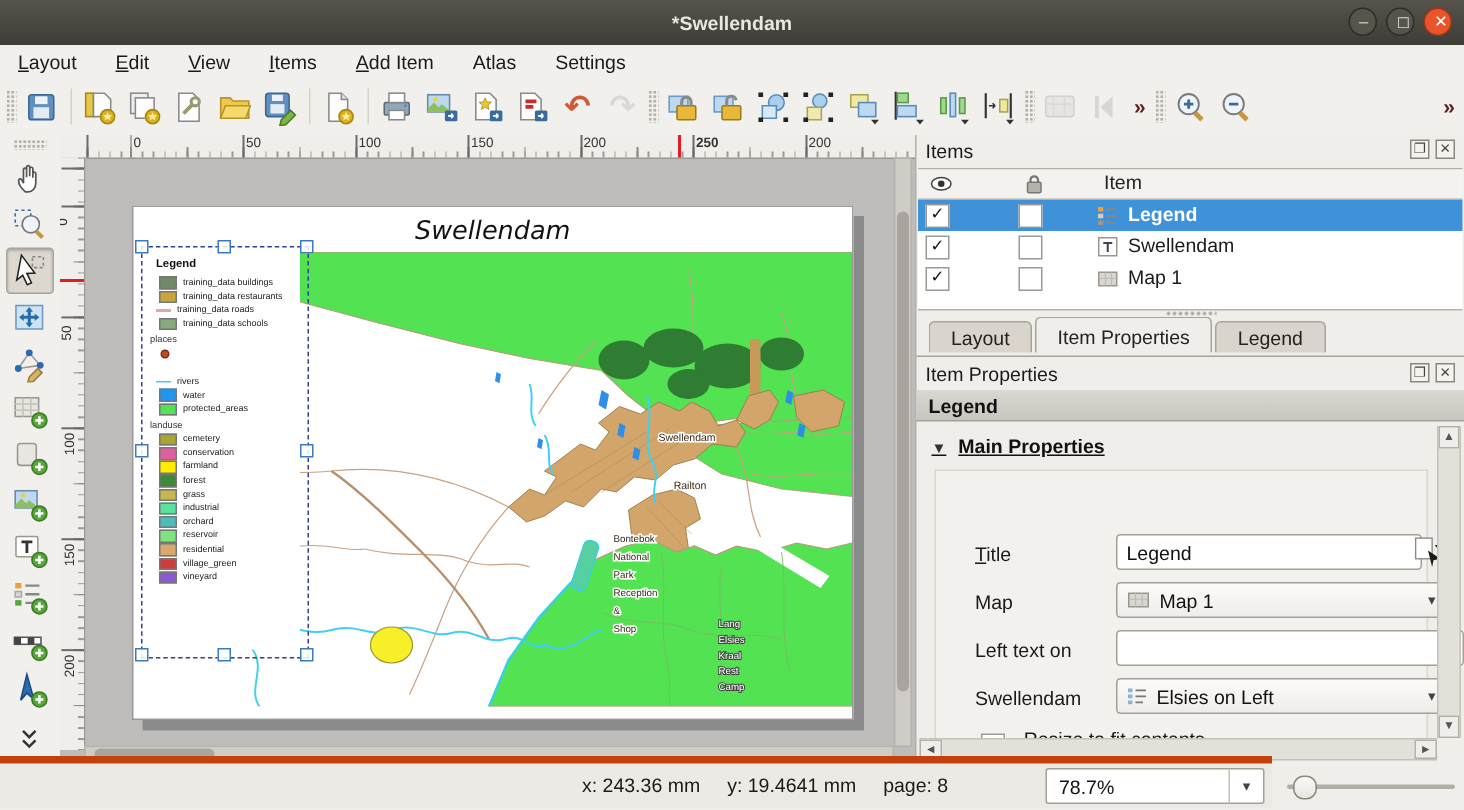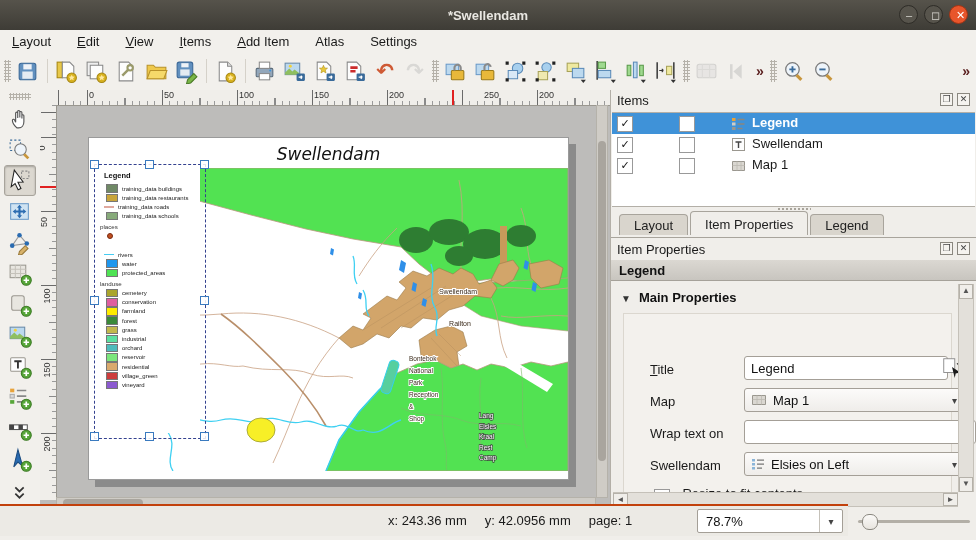--- a/index.html
+++ b/index.html
@@ -123,21 +123,21 @@
        border-radius:4px 4px 0 0;color:#222;height:21px;box-sizing:border-box;}
   .tab.active{background:#f0eeea;height:24px;margin-top:-3px;padding-top:5px;font-size:13px;z-index:2;}
   #tabline{position:absolute;left:0;right:0;top:147px;height:1px;background:#a8a49c;}
 
   #ip-titlerow{top:149px;position:absolute;left:0;right:0;}
   #legend-bar{position:absolute;left:0;right:0;top:170px;height:21px;
       background:linear-gradient(#dbd8d2,#c8c5bf);border-bottom:1px solid #a5a199;
       font-weight:bold;font-size:13px;color:#111;padding:3px 0 0 8px;box-sizing:border-box;}
 
   #props-scroll{position:absolute;left:0;right:18px;top:191px;bottom:14px;}
-  #main-props-hdr{position:absolute;left:10px;top:9px;font-size:13px;font-weight:bold;color:#111;}
+  #main-props-hdr{position:absolute;left:10px;top:9px;font-size:13px;font-weight:bold;color:#111;text-decoration:underline;}
   #main-props-hdr .tri{font-size:10px;margin-right:8px;color:#333;}
   #group-box{position:absolute;left:12px;right:6px;top:32px;bottom:2px;background:#f3f1ed;border:1px solid #dbd7cf;}
 
   .fld-label{position:absolute;left:26px;font-size:13px;color:#1a1a1a;}
   .fld-input{position:absolute;left:120px;width:190px;height:22px;background:#fff;border:1px solid #a49f97;
              border-radius:3px;font-size:13px;padding:0 6px;font-family:inherit;color:#111;}
   .combo{position:absolute;left:120px;width:220px;height:24px;background:linear-gradient(#fcfbfa,#efedea);
          border:1px solid #a49f97;border-radius:3px;display:flex;align-items:center;padding:0 6px;
          font-size:13px;color:#111;box-sizing:border-box;}
   .combo .carr{margin-left:auto;font-size:10px;color:#444;}
@@ -149,21 +149,21 @@
   #resize-lab{font-size:13px;color:#1a1a1a;margin-left:8px;}
 
   #rp-vscroll{position:absolute;right:2px;top:194px;width:14px;bottom:18px;background:#e3e0da;border:1px solid #c5c1b9;}
   .sc-arr{position:absolute;left:0;right:0;height:13px;font-size:8px;text-align:center;color:#555;
           background:#f0eeea;border:1px solid #b5b1a9;line-height:12px;}
   #rp-hscroll{position:absolute;left:2px;right:18px;bottom:3px;height:13px;background:#e3e0da;border:1px solid #c5c1b9;}
   .sc-arr-h{position:absolute;top:0;bottom:0;width:13px;font-size:8px;text-align:center;color:#555;
           background:#f0eeea;border:1px solid #b5b1a9;line-height:12px;}
 
   
-  #statusbar{left:0;top:504px;width:848px;height:30px;background:#eceae5;border-top:2px solid #c2410c;}
+  #statusbar{left:0;top:504px;width:848px;height:30px;background:#eceae5;border-top:5px solid #c2410c;}
   #coords{position:absolute;left:388px;top:7px;font-size:13px;color:#1a1a1a;display:flex;gap:18px;}
   #zoom-combo{position:absolute;left:697px;top:3px;width:146px;height:24px;background:#fff;
               border:1px solid #a49f97;border-radius:2px;font-size:13px;color:#111;
               display:flex;align-items:center;padding-left:8px;box-sizing:border-box;}
   #zoom-combo .dd{margin-left:auto;width:22px;height:100%;border-left:1px solid #c5c1b9;
                   display:flex;align-items:center;justify-content:center;font-size:10px;color:#444;}
   #zoom-slider{position:absolute;left:858px;top:14px;width:112px;height:3px;background:#b3afa7;border-radius:2px;}
   #zoom-handle{position:absolute;left:4px;top:-6px;width:14px;height:14px;border-radius:7px;
                background:linear-gradient(#fbfaf8,#e8e5df);border:1px solid #8a877f;}
 </style>
@@ -476,21 +476,21 @@
 
 <div class="abs" id="canvas">
   <div id="corner"></div>
   <div id="hruler">
       <div id="hr-cursor"></div>
       <span class="hr-num" style="left: 33px;">0</span>
       <span class="hr-num" style="left: 108px;">50</span>
       <span class="hr-num" style="left: 183px;">100</span>
       <span class="hr-num" style="left: 258px;">150</span>
       <span class="hr-num" style="left: 333px;">200</span>
-      <span class="hr-num" style="left: 428px;">250</span>
+      <span class="hr-num" style="left: 408px; font-weight: bold;">250</span>
       <span class="hr-num" style="left: 483px;">200</span>
     </div>
   <div id="vruler">
       <div id="vr-cursor"></div>
       <span class="vr-num" style="top: 38px;">0</span>
       <span class="vr-num" style="top: 112px;">50</span>
       <span class="vr-num" style="top: 186px;">100</span>
       <span class="vr-num" style="top: 260px;">150</span>
       <span class="vr-num" style="top: 334px;">200</span>
     </div>
@@ -705,20 +705,31 @@
 
   <div class="panel-titlerow">
     <span>Items</span>
     <span class="pt-btns">
       <button class="pt-btn">❐</button>
       <button class="pt-btn">✕</button>
     </span>
   </div>
 
   <div id="items-table">
+    <div id="items-header">
+      <svg class="hdr-ico" style="left:8px;" width="15" height="15" viewBox="0 0 15 15">
+          <ellipse cx="7.5" cy="7.5" rx="6.5" ry="4.2" fill="#fff" stroke="#444"></ellipse>
+          <circle cx="7.5" cy="7.5" r="2.2" fill="#333"></circle>
+        </svg>
+      <svg class="hdr-ico" style="left:70px;" width="15" height="15" viewBox="0 0 15 15">
+          <rect x="3" y="6.5" width="9" height="7" rx="1" fill="#b5b2aa" stroke="#777"></rect>
+          <path d="M5 6.5V5a2.5 2.5 0 015 0v1.5" fill="none" stroke="#777" stroke-width="1.5"></path>
+        </svg>
+      <span class="col-item">Item</span>
+    </div>
 
     <div class="items-row selected">
       <span class="cbx" style="left:5px;">✓</span>
       <span class="cbx" style="left:67px;"></span>
       <svg class="row-ico" width="15" height="15" viewBox="0 0 15 15">
           <rect x="1" y="2" width="3.5" height="3" fill="#e8a33c"></rect>
           <rect x="1" y="6.5" width="3.5" height="3" fill="#d0cdc7"></rect>
           <rect x="1" y="11" width="3.5" height="3" fill="#9a978f"></rect>
           <path d="M6.5 3.5h7M6.5 8h7M6.5 12.5h5" stroke="#8a877f" stroke-width="1.3"></path>
         </svg>
@@ -781,21 +792,21 @@
       <span class="fld-label" style="top:80px;">Map</span>
       <div class="combo" style="top:74px;">
         <svg width="16" height="14" viewBox="0 0 16 14">
             <path d="M1.5 2.5h13v9h-13z" fill="#dad7d1" stroke="#9a978f"></path>
             <path d="M1.5 6.5h13M6 2.5v9M10.5 2.5v9" stroke="#bdbab3" stroke-width=".8"></path>
           </svg>
         <span>Map 1</span>
         <span class="carr">▾</span>
       </div>
 
-      <span class="fld-label" style="top:112px;">Wrap text on</span>
+      <span class="fld-label" style="top:112px;">Left text on</span>
       <input class="fld-input" style="top: 106px; width: 218px;" value="">
 
       <span class="fld-label" style="top:144px;">Swellendam</span>
       <div class="combo" style="top:138px;">
         <svg width="14" height="12" viewBox="0 0 14 12">
             <rect x="1" y="1" width="3" height="2.5" fill="#8ab4d8"></rect>
             <rect x="1" y="5" width="3" height="2.5" fill="#8ab4d8"></rect>
             <rect x="1" y="9" width="3" height="2.5" fill="#8ab4d8"></rect>
             <path d="M6 2.2h7M6 6.2h7M6 10.2h5" stroke="#777" stroke-width="1.2"></path>
           </svg>
@@ -816,22 +827,22 @@
   </div>
   <div id="rp-hscroll">
     <div class="sc-arr-h" style="left:-1px;">◄</div>
     <div class="sc-arr-h" style="right:-1px;">►</div>
   </div>
 </div>
 
 <div class="abs" id="statusbar">
   <div id="coords">
     <span>x: 243.36 mm</span>
-    <span>y: 42.0956 mm</span>
-    <span>page: 1</span>
+    <span>y: 19.4641 mm</span>
+    <span>page: 8</span>
   </div>
   <div id="zoom-combo">
     <span>78.7%</span>
     <span class="dd">▾</span>
   </div>
   <div id="zoom-slider">
     <div id="zoom-handle"></div>
   </div>
 </div>
 

